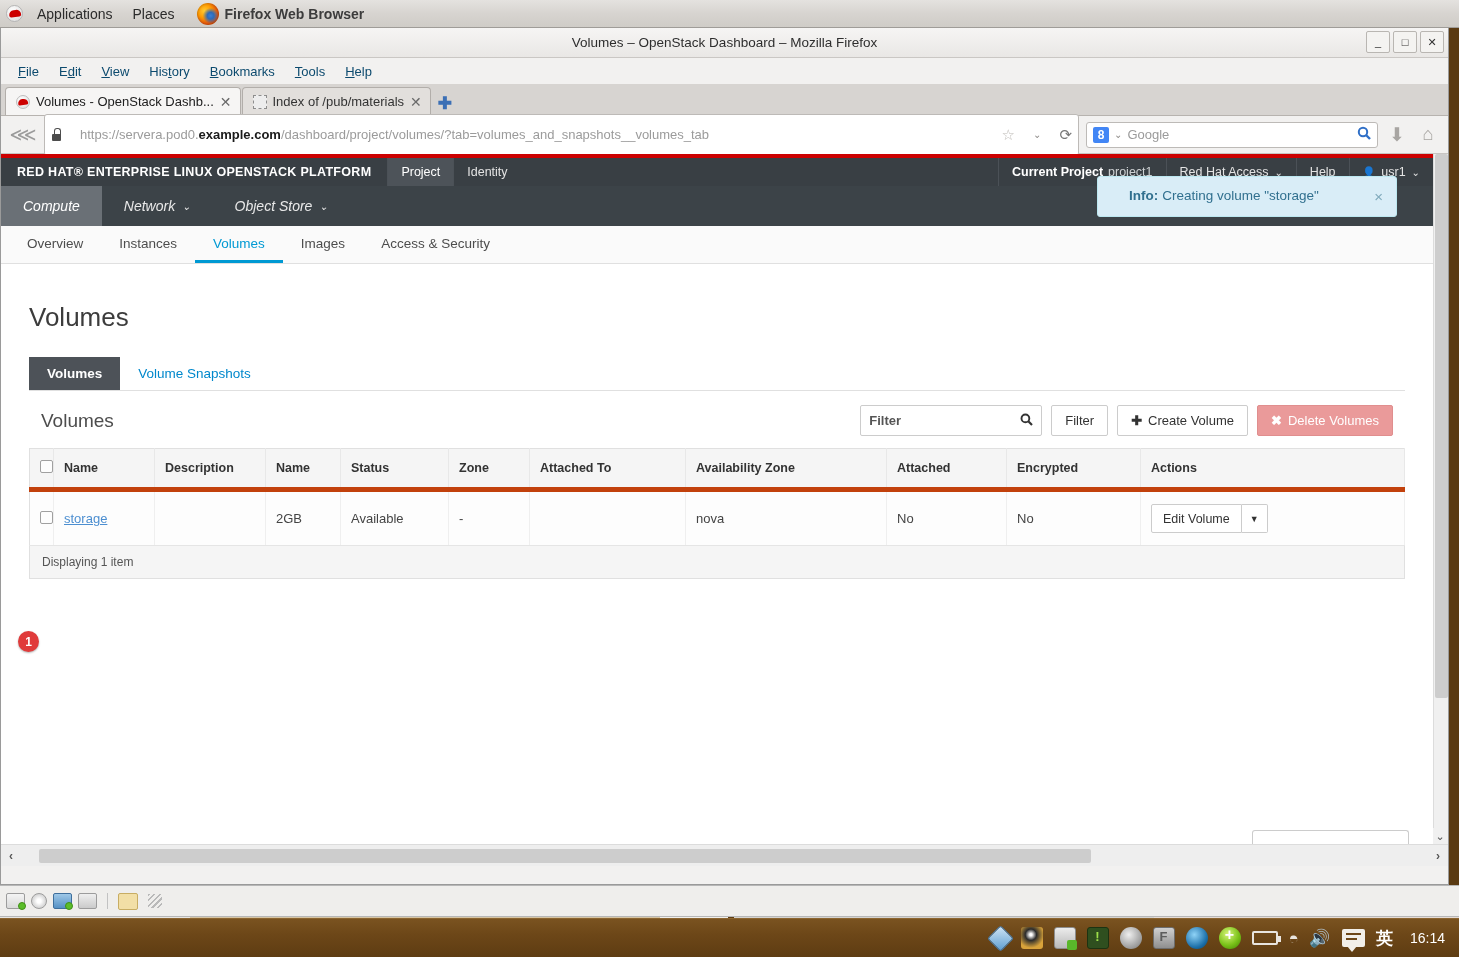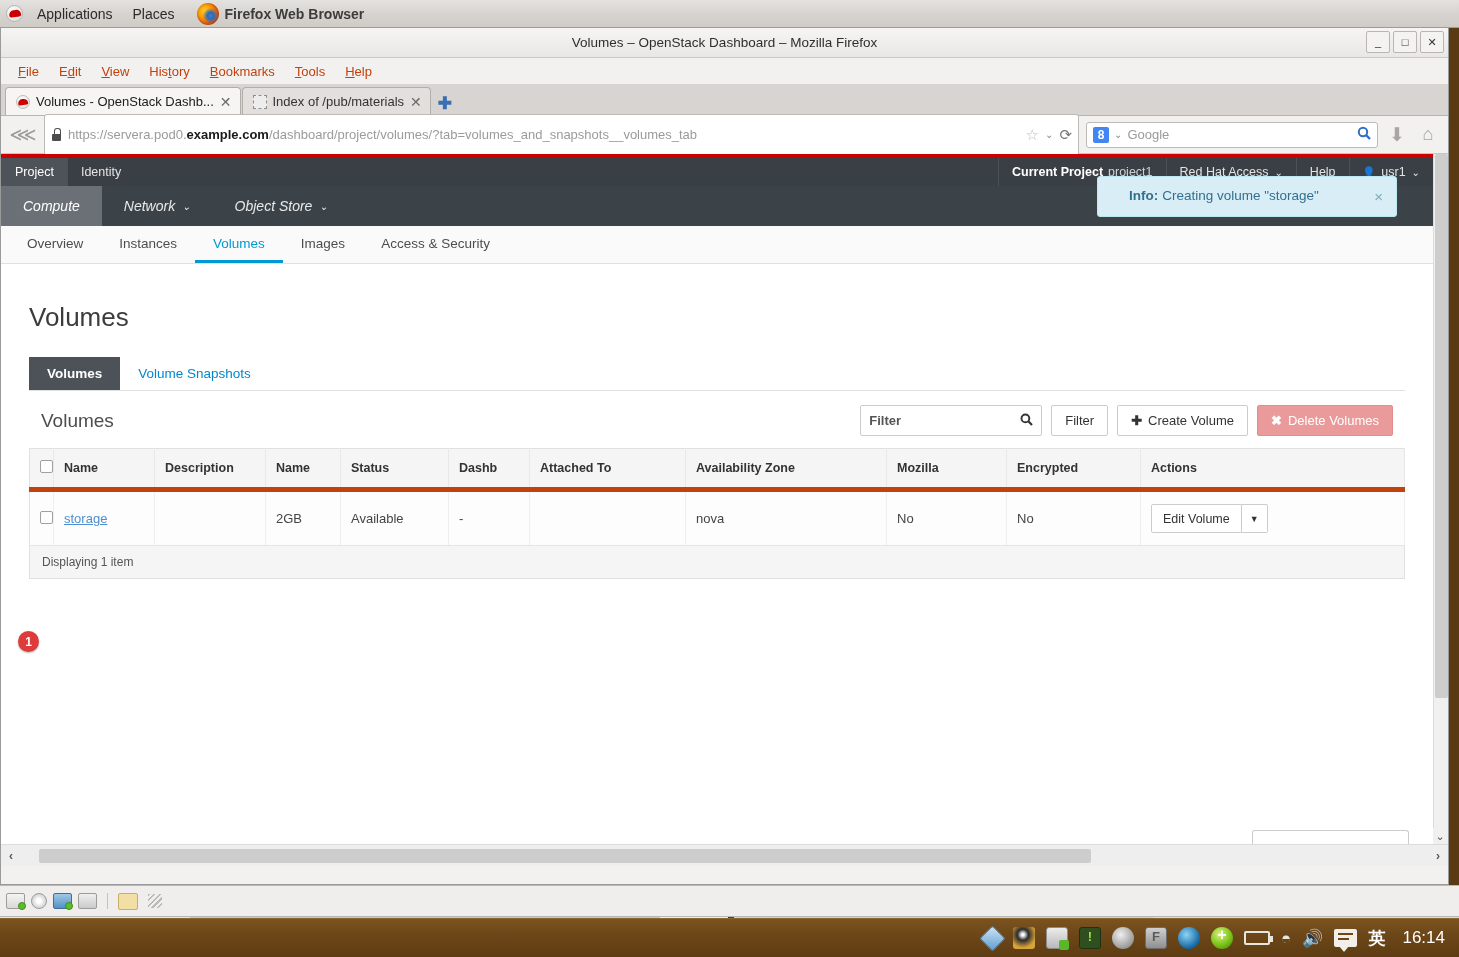--- a/index.html
+++ b/index.html
@@ -59,21 +59,21 @@
   .win-btns { position: absolute; right: 4px; top: 3px; display: flex; gap: 3px; }
   .win-btn {
     width: 24px; height: 22px; border: 1px solid #b9b6b2; background: #f4f3f1;
     display: flex; align-items: center; justify-content: center;
     font-size: 11px; color: #333; border-radius: 2px;
   }
   .ff-menubar {
     height: 26px; display: flex; align-items: center; padding-left: 8px;
     background: #f2f1f0; gap: 2px;
   }
-  .ff-menuitem { padding: 3px 9px; font-size: 13px; color: #c2410c; }
+  .ff-menuitem { padding: 3px 9px; font-size: 13px; color: #0c4a6e; }
   .ff-menuitem u { text-decoration: underline; }
 
   
   .ff-tabstrip {
     height: 32px; background: #d7d4d1;
     display: flex; align-items: flex-end; padding-left: 4px; gap: 1px;
     border-bottom: 1px solid #b7b3af;
   }
   .ff-tab {
     height: 28px; display: flex; align-items: center; gap: 6px;
@@ -107,21 +107,21 @@
   .ff-navbar {
     height: 38px; background: #f2f1f0; display: flex; align-items: center;
     padding: 0 8px; gap: 7px; border-bottom: 1px solid #c8c5c2;
   }
   .nav-back {
     font-size: 19px; color: #9a9a9a; display: flex; align-items: center; width: 28px;
     justify-content: center;
   }
   .urlbar {
     flex: 1; height: 42px; background: #fff; border: 1px solid #bdbab7;
-    border-radius: 3px; display: flex; align-items: center; padding: 0 6px; gap: 6px;
+    border-radius: 3px; display: flex; align-items: center; padding: 0 6px; gap: 18px;
     font-size: 13px;
   }
   .lock-icon { width: 11px; height: 13px; position: relative; flex: none; }
   .lock-icon::before {
     content:""; position:absolute; left:1px; bottom:0; width:9px; height:7px;
     background:#4d4d4d; border-radius:1px;
   }
   .lock-icon::after {
     content:""; position:absolute; left:3px; top:0; width:5px; height:6px;
     border:1.5px solid #4d4d4d; border-bottom:none; border-radius:3px 3px 0 0;
@@ -398,21 +398,21 @@
     position: relative; background: transparent; }
   .tb-battery::after { content:""; position:absolute; right:-5px; top:3px; width:3px;height:6px;
     background:#e8e4de; }
   .tb-wifi { color: #e8e4de; font-size: 17px; line-height: 1; }
   .tb-vol { color: #e8e4de; font-size: 17px; line-height: 1; }
   .tb-chat { width: 23px; height: 18px; background: #f2efe9; border-radius: 2px; position: relative; }
   .tb-chat::after { content:""; position:absolute; left:5px; bottom:-5px;
     border-left:5px solid transparent; border-right:5px solid transparent; border-top:6px solid #f2efe9; }
   .tb-chat .ln { position:absolute; left:4px; height:2px; background:#6d4718; width:15px; }
   .tb-ime { color: #fff; font-size: 17px; font-weight: bold; }
-  .tb-clock { color: #fff; font-size: 17px; margin-left: 6px; }
+  .tb-clock { color: #fff; font-size: 14px; margin-left: 6px; }
 </style>
 </head>
 <body>
 
 <div class="gnome-panel">
   <div class="rh-fedora"></div>
   <div class="gnome-menu">Applications</div>
   <div class="gnome-menu">Places</div>
   <div class="ff-task">
     <div class="ff-logo"></div>
@@ -478,20 +478,21 @@
     <div class="dl-icon">⬇</div>
     <div class="home-icon">⌂</div>
   </div>
 
   <div class="viewport">
     <div class="page">
 
       <div class="rh-brandbar"></div>
 
       <div class="rh-topnav">
+        <div class="rh-logo">RED HAT® ENTERPRISE LINUX OPENSTACK PLATFORM</div>
         <div class="rh-topnav-item active">Project</div>
         <div class="rh-topnav-item">Identity</div>
         <div class="rh-topnav-right">
           <div class="rh-topnav-item">
             <span class="cur-proj-label">Current Project</span>
             <span class="cur-proj-val">project1</span>
           </div>
           <div class="rh-topnav-item">
             <span>Red Hat Access</span>
             <span style="margin-left:6px;font-size:10px;">⌄</span>
@@ -580,24 +581,24 @@
               <col style="width:134px">
               <col>
           </colgroup>
           <thead>
             <tr>
               <th><span class="cb"></span></th>
               <th>Name</th>
               <th>Description</th>
               <th>Name</th>
               <th>Status</th>
-              <th>Dashb</th>
+              <th>Zone</th>
               <th>Attached To</th>
               <th>Availability Zone</th>
-              <th>Mozilla</th>
+              <th>Attached</th>
               <th>Encrypted</th>
               <th>Actions</th>
             </tr>
           </thead>
           <tbody>
             <tr>
               <td><span class="cb"></span></td>
               <td><a class="link-blue" href="#">storage</a></td>
               <td></td>
               <td>2GB</td>

